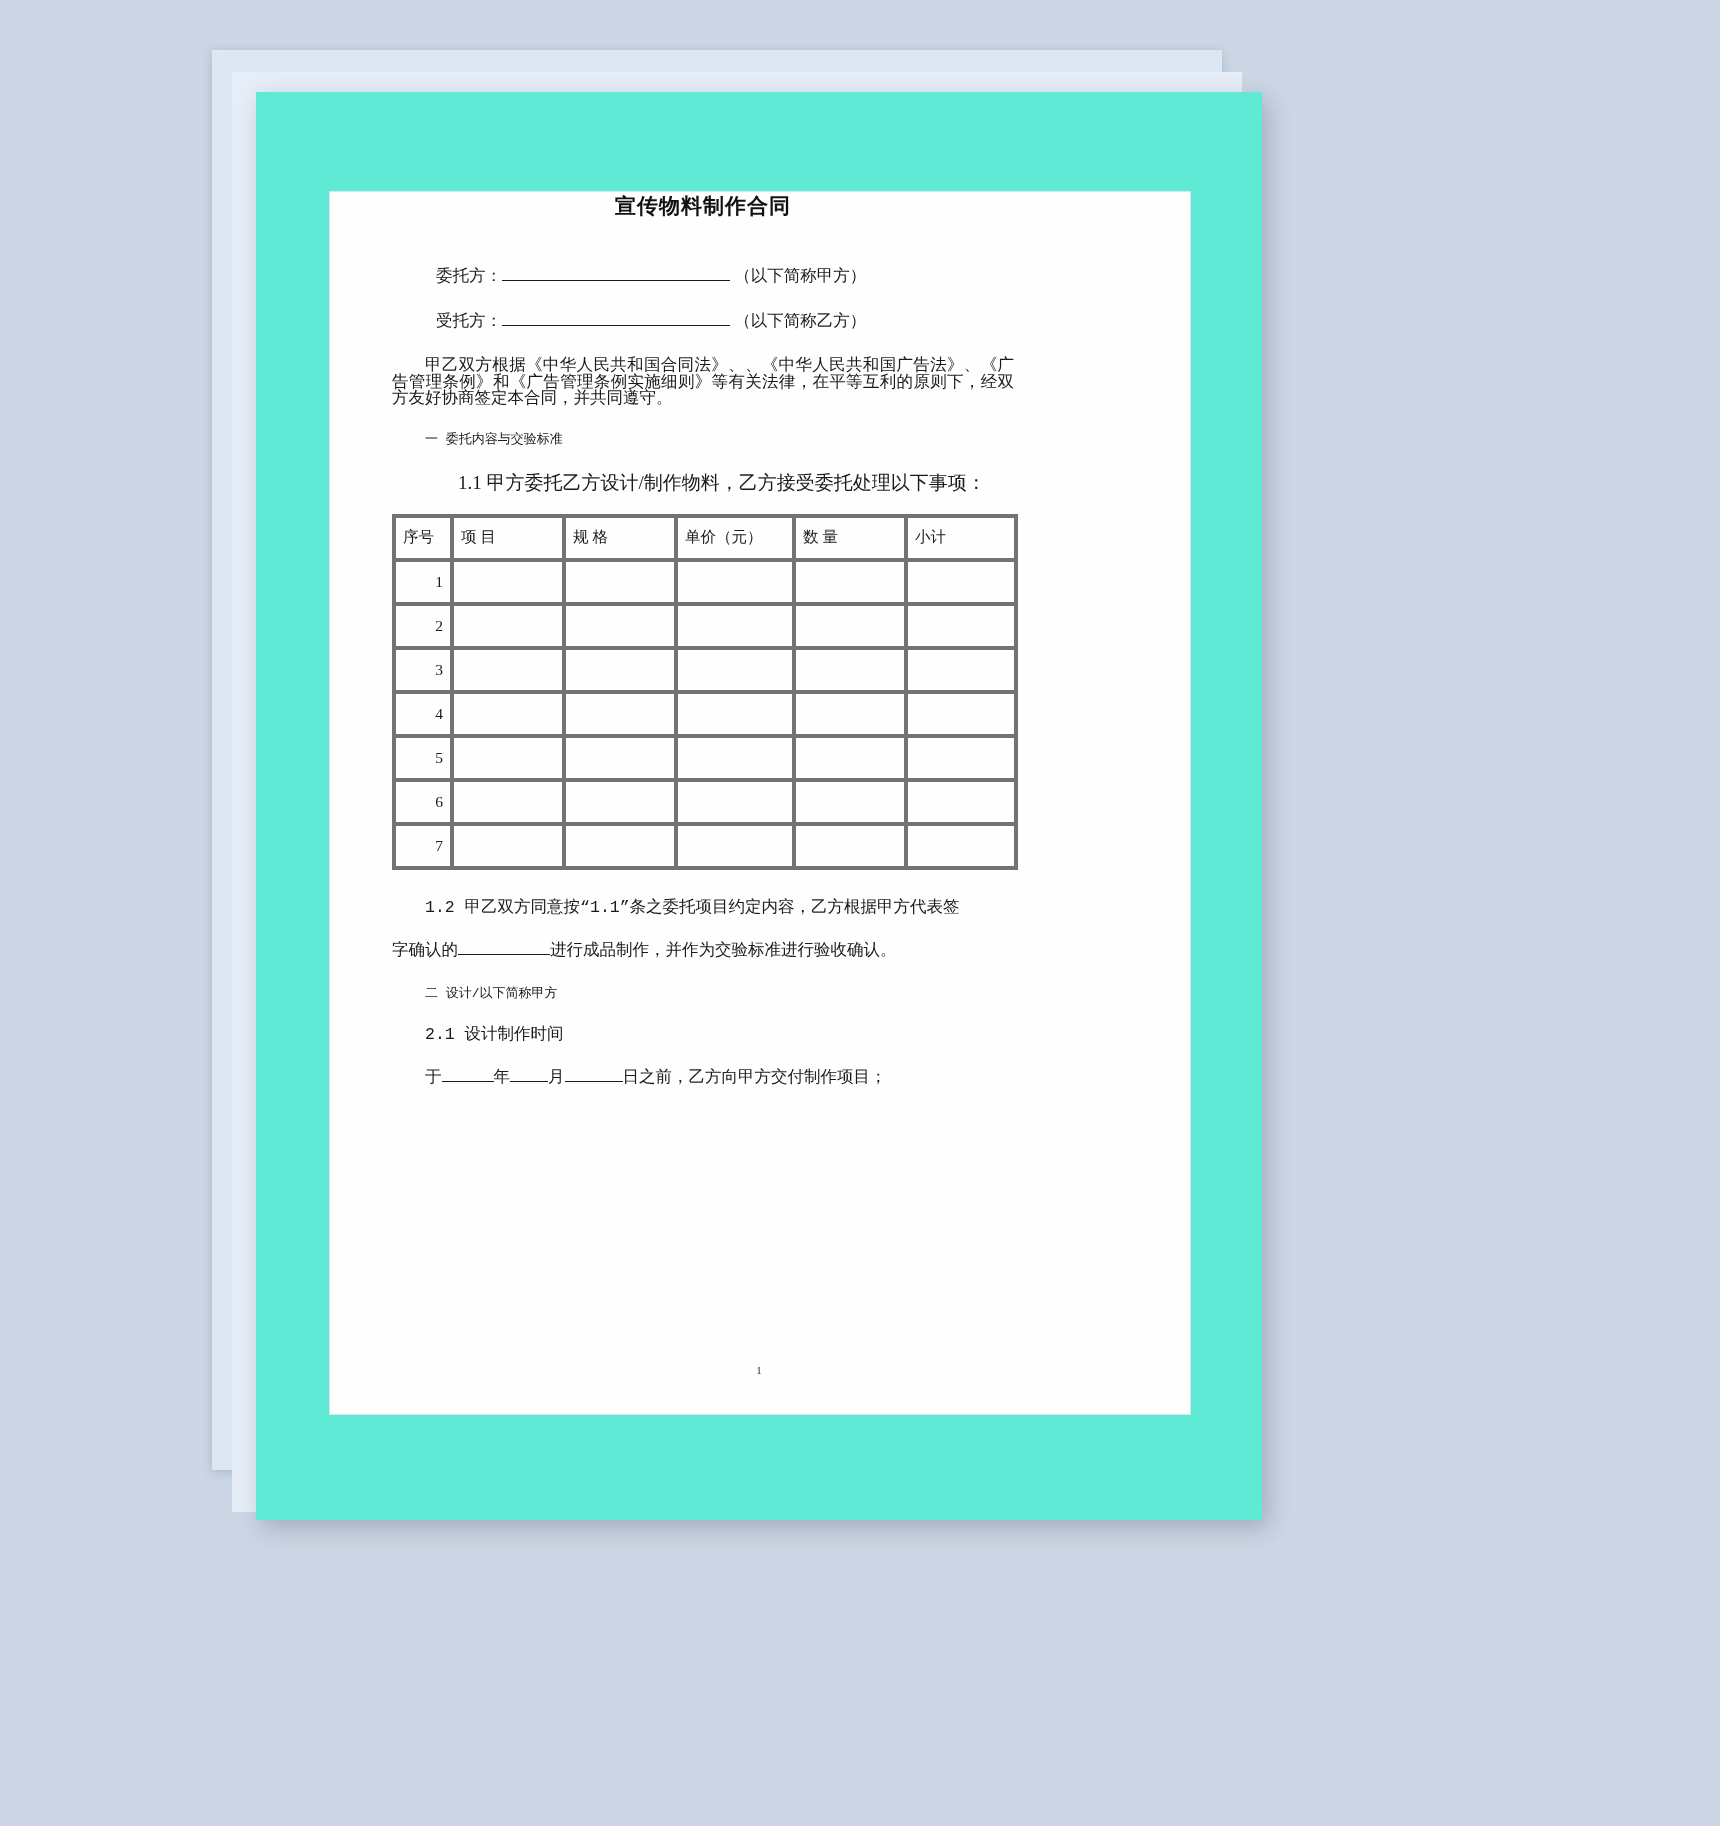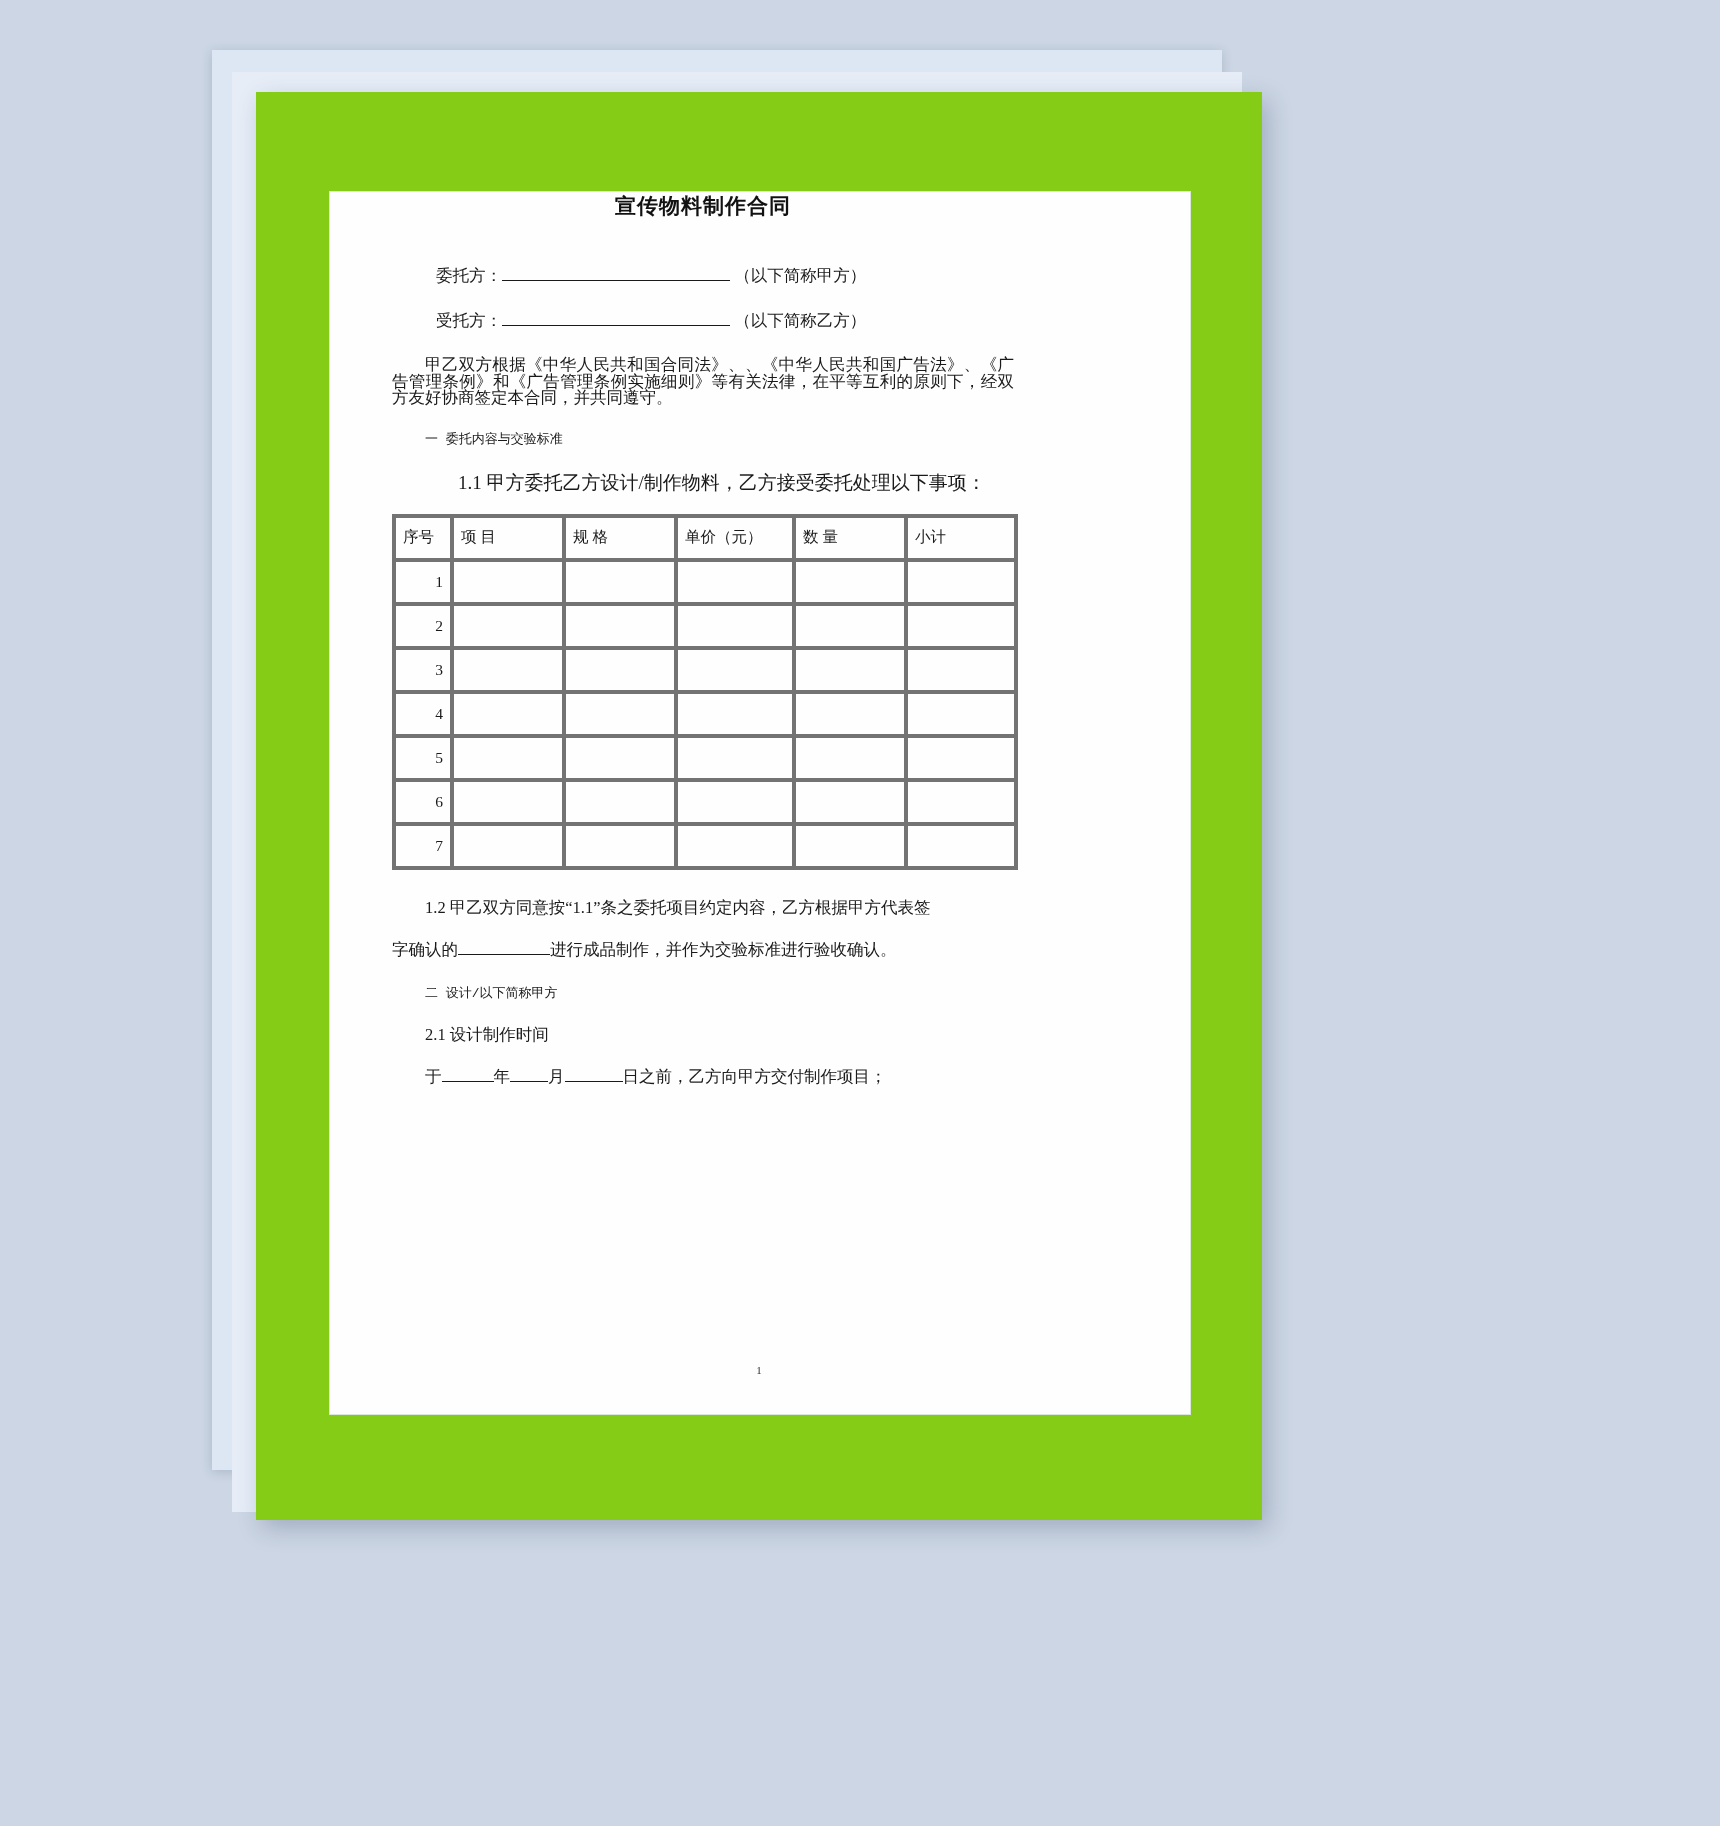--- a/index.html
+++ b/index.html
@@ -35,21 +35,21 @@
     background: #e6edf7;
   }
 
   
   .page {
     position: absolute;
     left: 256px;
     top: 92px;
     width: 1006px;
     height: 1428px;
-    background: #84cc16;
+    background: #5eead4;
     box-shadow: 6px 8px 22px rgba(50, 70, 100, .28);
   }
 
   
   .content-frame {
     position: absolute;
     left: 74px;
     top: 100px;
     width: 860px;
     height: 1222px;
@@ -125,20 +125,21 @@
     padding-left: 66px;
     line-height: 1;
   }
 
   .sub-item-2 {
     font-size: 16.5px;
     color: #1a1a1a;
     margin: 0 0 26px 0;
     padding-left: 33px;
     line-height: 1;
+    font-family: Liberation Mono, monospace;
   }
 
   
   table.items {
     border-collapse: collapse;
     width: 622px;
     margin: 0 0 30px 0;
     table-layout: fixed;
   }
   table.items td, table.items th {

